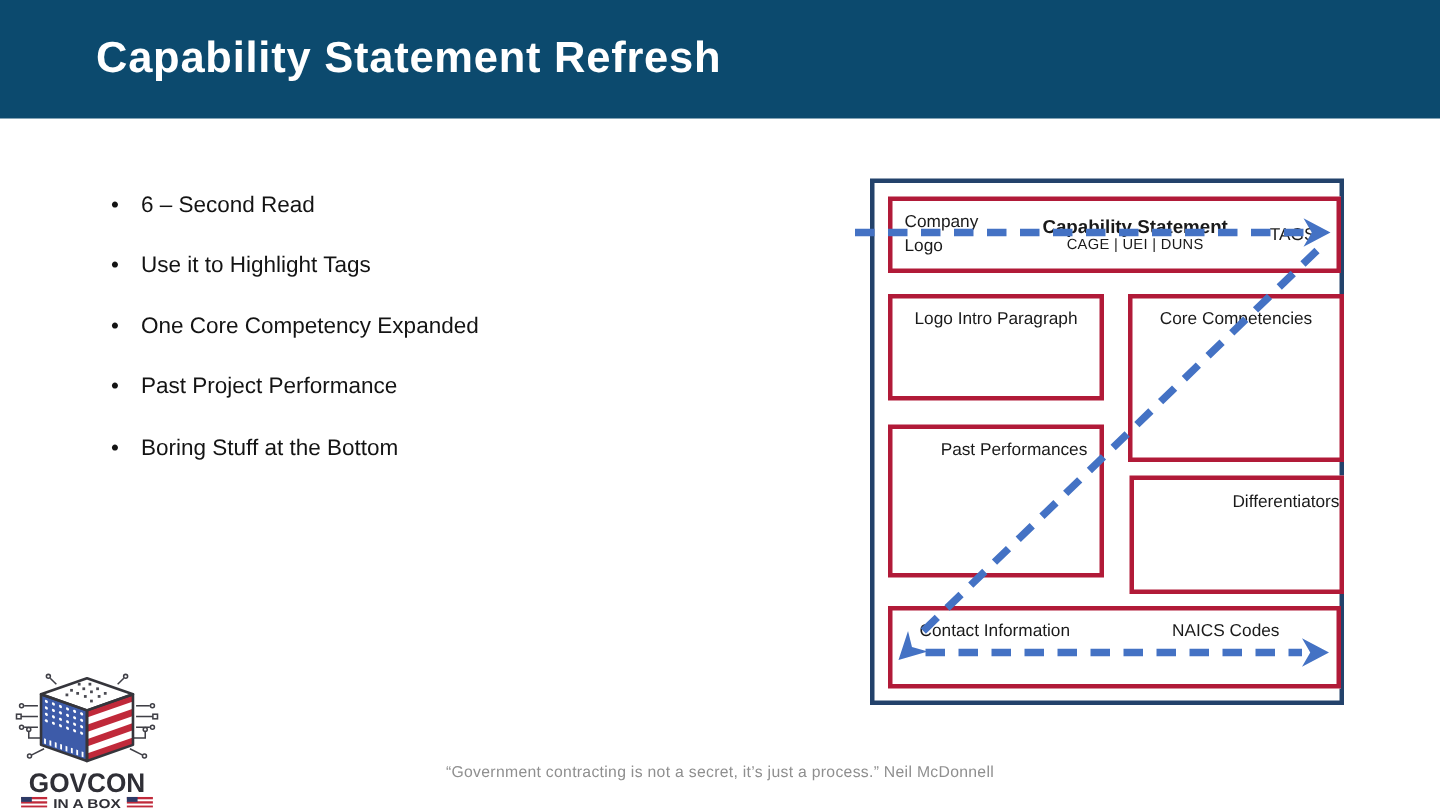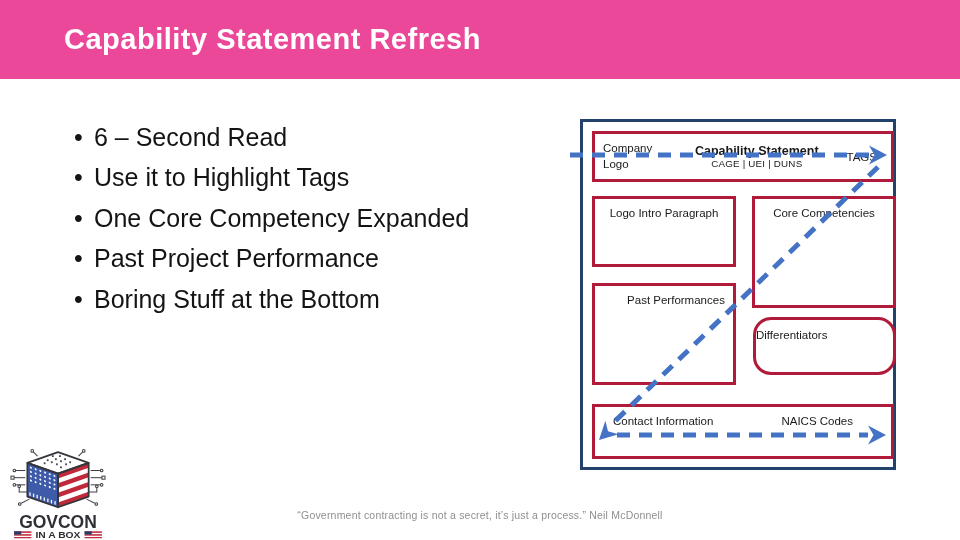--- a/index.html
+++ b/index.html
@@ -2,44 +2,44 @@
 <html><head>
 <meta charset="utf-8">
 <style>
   * { margin:0; padding:0; box-sizing:border-box; }
   html,body { background:#e9e9e9; }
   .slide {
     position:relative; width:960px; height:540px; background:#ffffff;
     overflow:hidden; font-family:"Liberation Sans", sans-serif;
   }
   
-  .header-bar { position:absolute; left:0; top:0; width:960px; height:79px; background:#ec4899; }
+  .header-bar { position:absolute; left:0; top:0; width:960px; height:79px; background:#0c4a6e; }
   .slide-title {
     position:absolute; left:64px; top:23px; color:#ffffff;
     font-size:29px; font-weight:bold; letter-spacing:0.5px; white-space:nowrap;
   }
   
   .bullet-list { position:absolute; left:73px; top:117px; list-style:none; width:470px; }
   .bullet-list li {
-    position:relative; padding-left:21px; font-size:25px; line-height:40.4px;
+    position:relative; padding-left:21px; font-size:15px; line-height:40.4px;
     color:#141414; white-space:nowrap;
   }
   .bullet-list li::before { content:"•"; position:absolute; left:1px; top:0; color:#141414; }
   
   .diagram {
     position:absolute; left:580px; top:119px; width:316px; height:351px;
     border:3px solid #23426B; background:#ffffff; z-index:1;
   }
   .dbox { position:absolute; border:3px solid #B11A38; background:#ffffff; }
   .dbox .lbl { position:relative; z-index:3; color:#1a1a1a; }
   .box-top    { left:9px;   top:9px;   width:302px; height:51px; display:flex; align-items:center; justify-content:space-between; padding:0 14px 0 8px; }
   .box-si     { left:9px;   top:74px;  width:144px; height:71px;  text-align:center; padding-top:8px; }
   .box-cc     { left:169px; top:74px;  width:144px; height:112px; text-align:center; padding-top:8px; }
   .box-pp     { left:9px;   top:161px; width:144px; height:102px; text-align:center; padding-top:8px;padding-left:24px; }
-  .box-df     { left:170px; top:195px; width:143px; height:58px;  text-align:left; padding-top:9px;border-radius:18px; }
+  .box-df     { left:170px; top:195px; width:143px; height:79px;  text-align:right; padding-top:9px; }
   .box-foot   { left:9px;   top:282px; width:302px; height:55px; display:flex; align-items:flex-start; justify-content:space-between; padding:8px 38px 0 18px; }
   .small-lbl  { font-size:11.5px; }
   .company-lbl{ width:64px; text-align:left; font-size:11.5px; line-height:1.35; }
   .top-center { text-align:center; }
   .top-title  { font-size:12.5px; font-weight:bold; line-height:1.15; }
   .top-sub    { font-size:9.8px; letter-spacing:0.2px; }
   .arrow-layer { position:absolute; left:560px; top:110px; width:345px; height:375px; z-index:2; pointer-events:none; }
   .dash { stroke:#4472C4; stroke-width:5; stroke-dasharray:13 9; fill:none; }
   .ahead { fill:#4472C4; }
   

